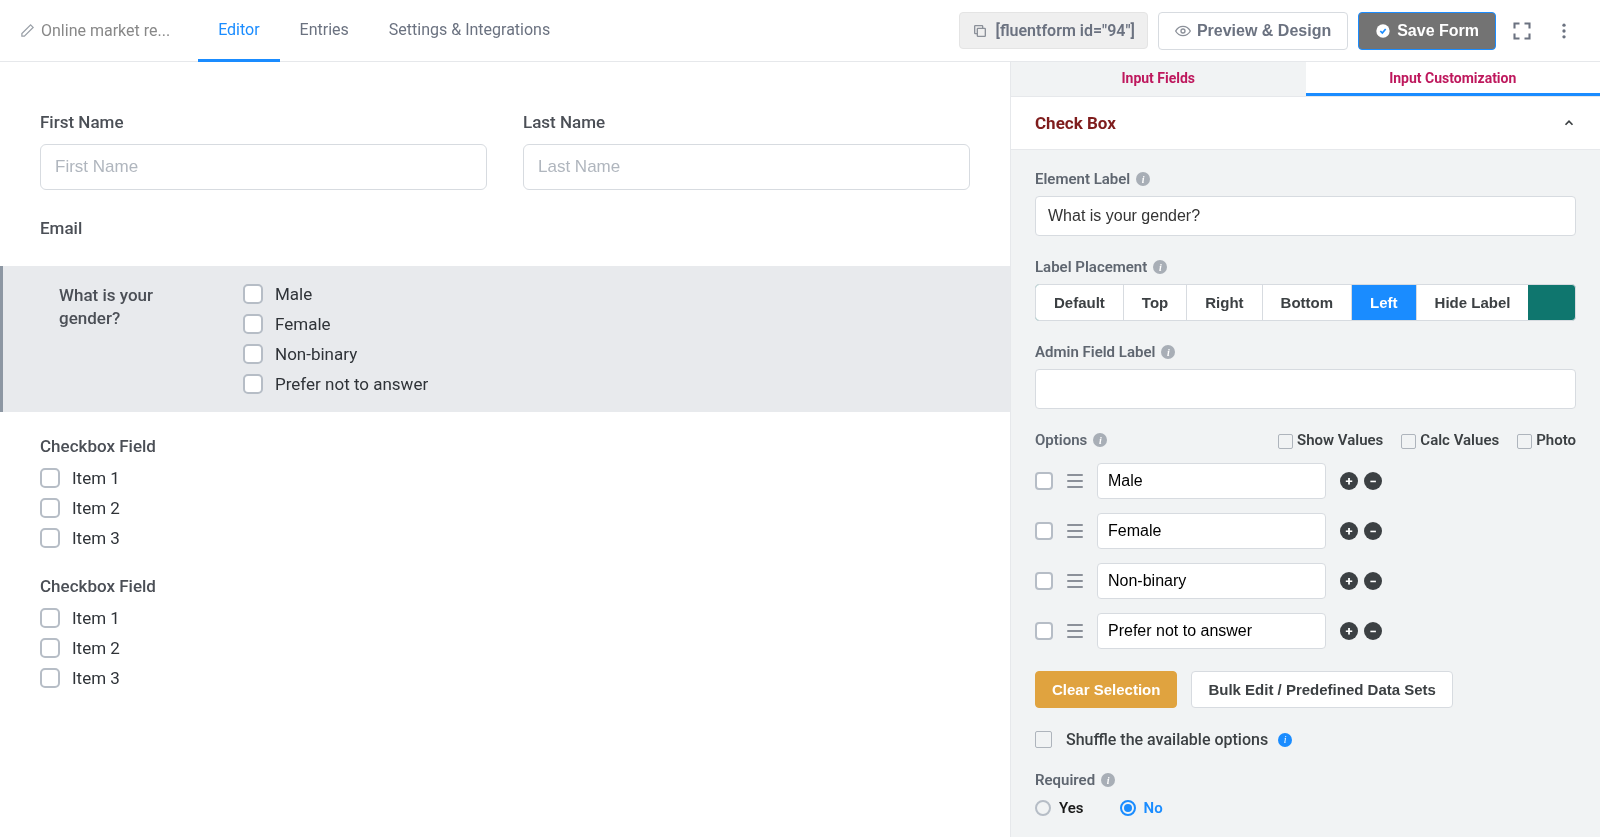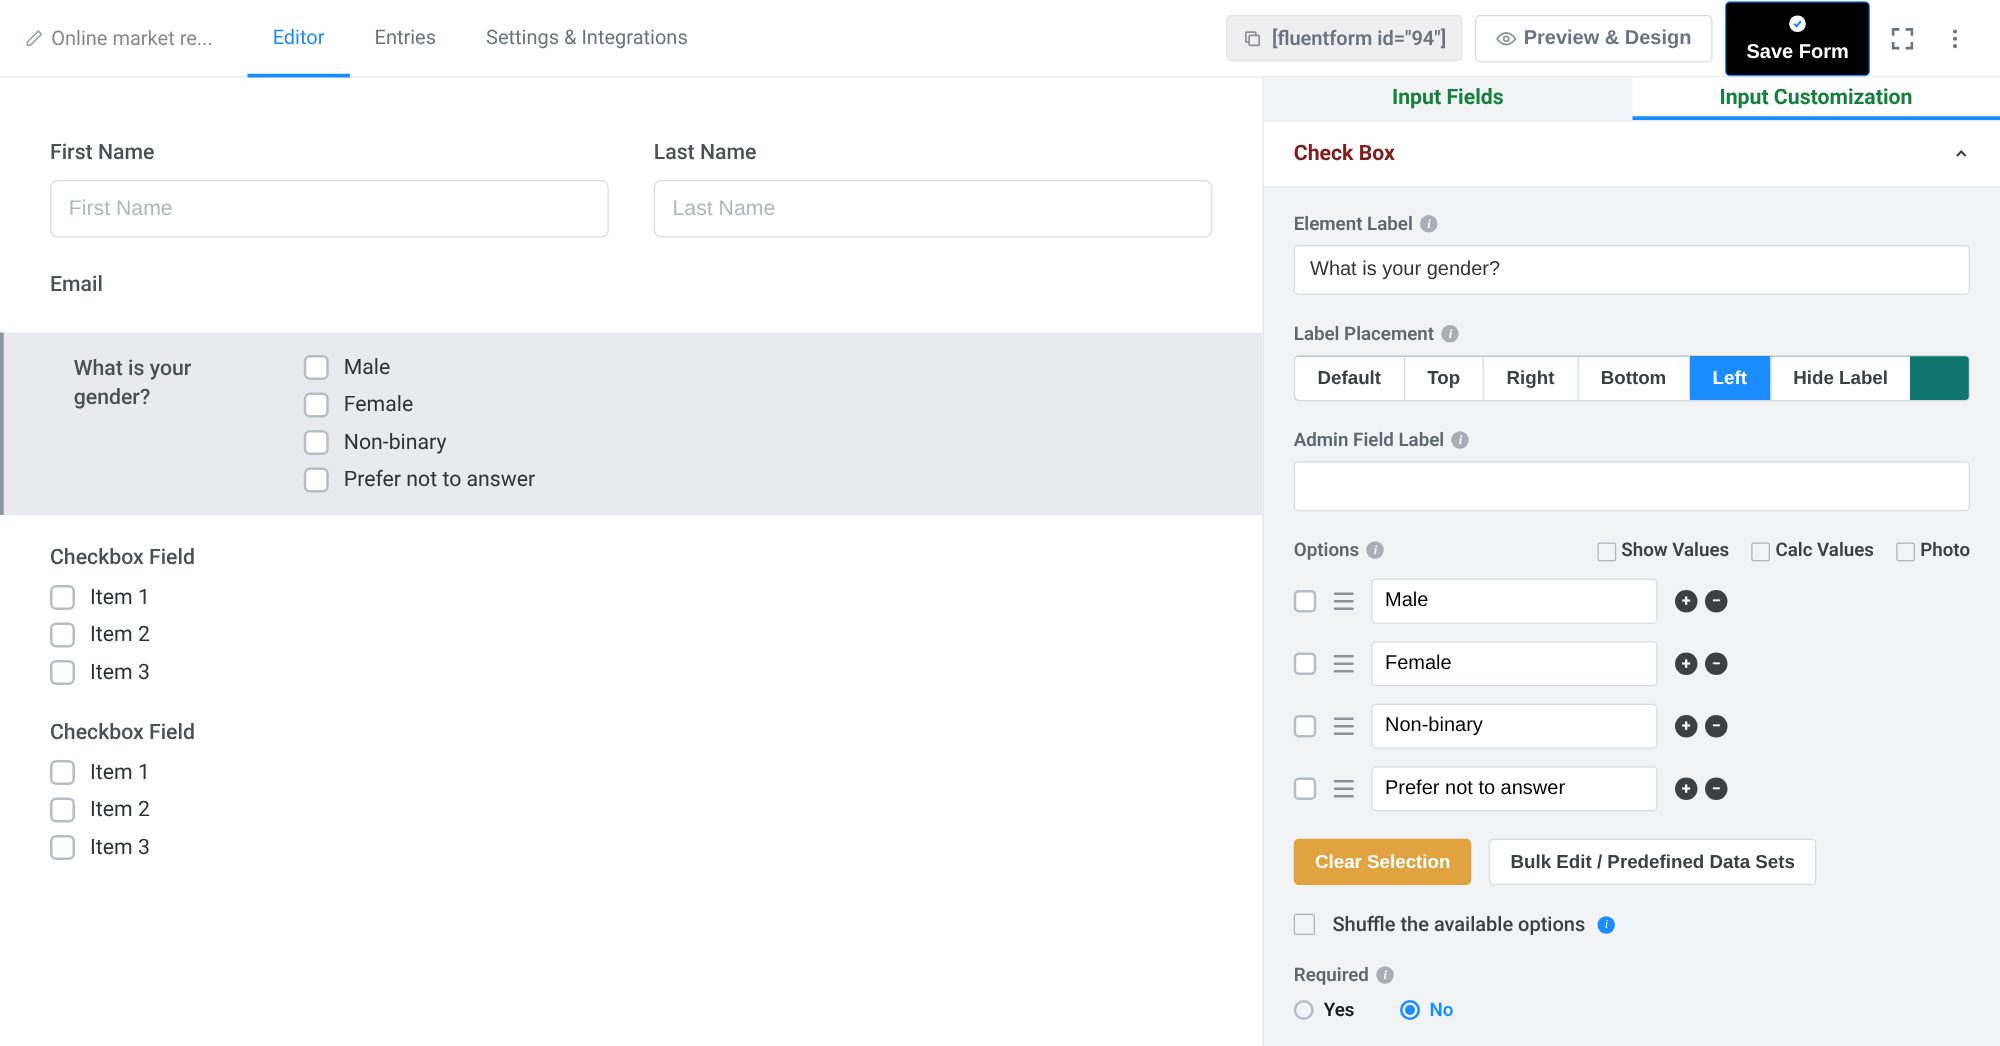--- a/index.html
+++ b/index.html
@@ -6,40 +6,40 @@
 body { font-family: -apple-system, BlinkMacSystemFont, "Segoe UI", Roboto, Helvetica, Arial, sans-serif; font-size: 15px; color: #1a1a1a; background: #fff; }
 .topbar { display: flex; align-items: center; height: 62px; border-bottom: 1px solid #e6e8eb; padding: 0 20px; justify-content: space-between; }
 .topbar-left { display: flex; align-items: center; gap: 0; }
 .form-title { display: flex; align-items: center; gap: 6px; color: #888; font-size: 16px; padding-right: 28px; max-width: 200px; }
 .form-title .txt { white-space: nowrap; overflow: hidden; text-overflow: ellipsis; max-width: 150px; }
 .tab { font-size: 16px; font-weight: 400; color: #6b7280; padding: 0 20px; height: 62px; display: flex; align-items: center; border-bottom: 3px solid transparent; cursor: pointer; }
 .tab.active { color: #1a8cff; border-bottom-color: #1a8cff; }
 .topbar-right { display: flex; align-items: center; gap: 10px; }
 .shortcode-box { background: #efefef; border: 1px solid #e4e4e4; border-radius: 4px; padding: 8px 12px; display: flex; align-items: center; gap: 8px; color: #6b7280; font-weight: 600; font-size: 16px; }
 .btn { display: inline-flex; align-items: center; gap: 6px; border: 1px solid #d7dbe0; border-radius: 4px; padding: 9px 16px; background: #fff; color: #6b7280; font-weight: 600; font-size: 16px; cursor: pointer; }
-.btn-primary { background: #000000; border-color: #1a8cff; color: #fff; flex-direction: column; }
+.btn-primary { background: #737373; border-color: #1a8cff; color: #fff; }
 .icon-btn { background: none; border: none; cursor: pointer; color: #6b7280; padding: 6px; display: flex; align-items: center; justify-content: center; }
 .main { display: flex; height: calc(100vh - 62px); }
 .canvas { flex: 1; padding: 50px 40px; overflow: auto; }
 .row { display: flex; gap: 36px; margin-bottom: 28px; }
 .col { flex: 1; }
 .field-label { font-size: 17px; color: #4b4f56; margin-bottom: 12px; font-weight: 500; }
 .text-input { width: 100%; border: 1px solid #d7dbe0; border-radius: 6px; padding: 12px 14px; font-size: 17px; color: #333; }
 .text-input::placeholder { color: #b0b6be; }
 .selected-block { background: #e8eaed; border-left: 3px solid #8d97a3; padding: 18px 18px 18px 16px; margin: 0 -40px 24px -40px; padding-left: 56px; padding-right: 56px; }
 .selected-inner { display: flex; gap: 44px; }
 .gender-label { font-size: 17px; color: #4b4f56; width: 140px; line-height: 1.35; font-weight: 500; }
 .check-list { display: flex; flex-direction: column; gap: 10px; }
 .check-row { display: flex; align-items: center; gap: 12px; font-size: 17px; color: #2f3338; }
 .cb { width: 20px; height: 20px; border: 2px solid #b6bdc6; border-radius: 5px; background: #fff; flex-shrink: 0; }
 .group { margin-bottom: 28px; }
 
 .sidebar { width: 590px; border-left: 1px solid #e6e8eb; display: flex; flex-direction: column; background: #f1f3f4; overflow: auto; }
 .side-tabs { display: flex; height: 58px; }
-.side-tab { flex: 1; display: flex; align-items: center; justify-content: center; font-size: 17px; font-weight: 700; color: #15803d; cursor: pointer; border-bottom: 3px solid transparent; background: #f1f3f4; }
+.side-tab { flex: 1; display: flex; align-items: center; justify-content: center; font-size: 14px; font-weight: 700; color: #be185d; cursor: pointer; border-bottom: 3px solid transparent; background: #f1f3f4; }
 .side-tab.active { border-bottom-color: #1a8cff; background: #fff; }
 .section-header { background: #fff; border-top: 1px solid #e6e8eb; border-bottom: 1px solid #e6e8eb; padding: 16px 24px; display: flex; align-items: center; justify-content: space-between; font-size: 17px; font-weight: 700; color: #7f1d1d; }
 .section-body { padding: 20px 24px; display: flex; flex-direction: column; gap: 22px; }
 .s-label { font-size: 15px; color: #5f6670; font-weight: 600; display: flex; align-items: center; gap: 6px; }
 .s-input { width: 100%; background: #fff; border: 1px solid #d7dbe0; border-radius: 4px; padding: 10px 12px; font-size: 16px; color: #333; }
 .seg { display: flex; border: 1px solid #d7dbe0; border-radius: 4px; overflow: hidden; background: #0f766e; }
 .seg-btn { padding: 9px 18px; font-size: 15px; color: #3c4043; background: #fff; border: none; border-right: 1px solid #d7dbe0; cursor: pointer; font-weight: 600; }
 .seg-btn:last-child { border-right: none; }
 .seg-btn.active { background: #1a8cff; color: #fff; }
 .opts-header { display: flex; align-items: center; justify-content: space-between; }

